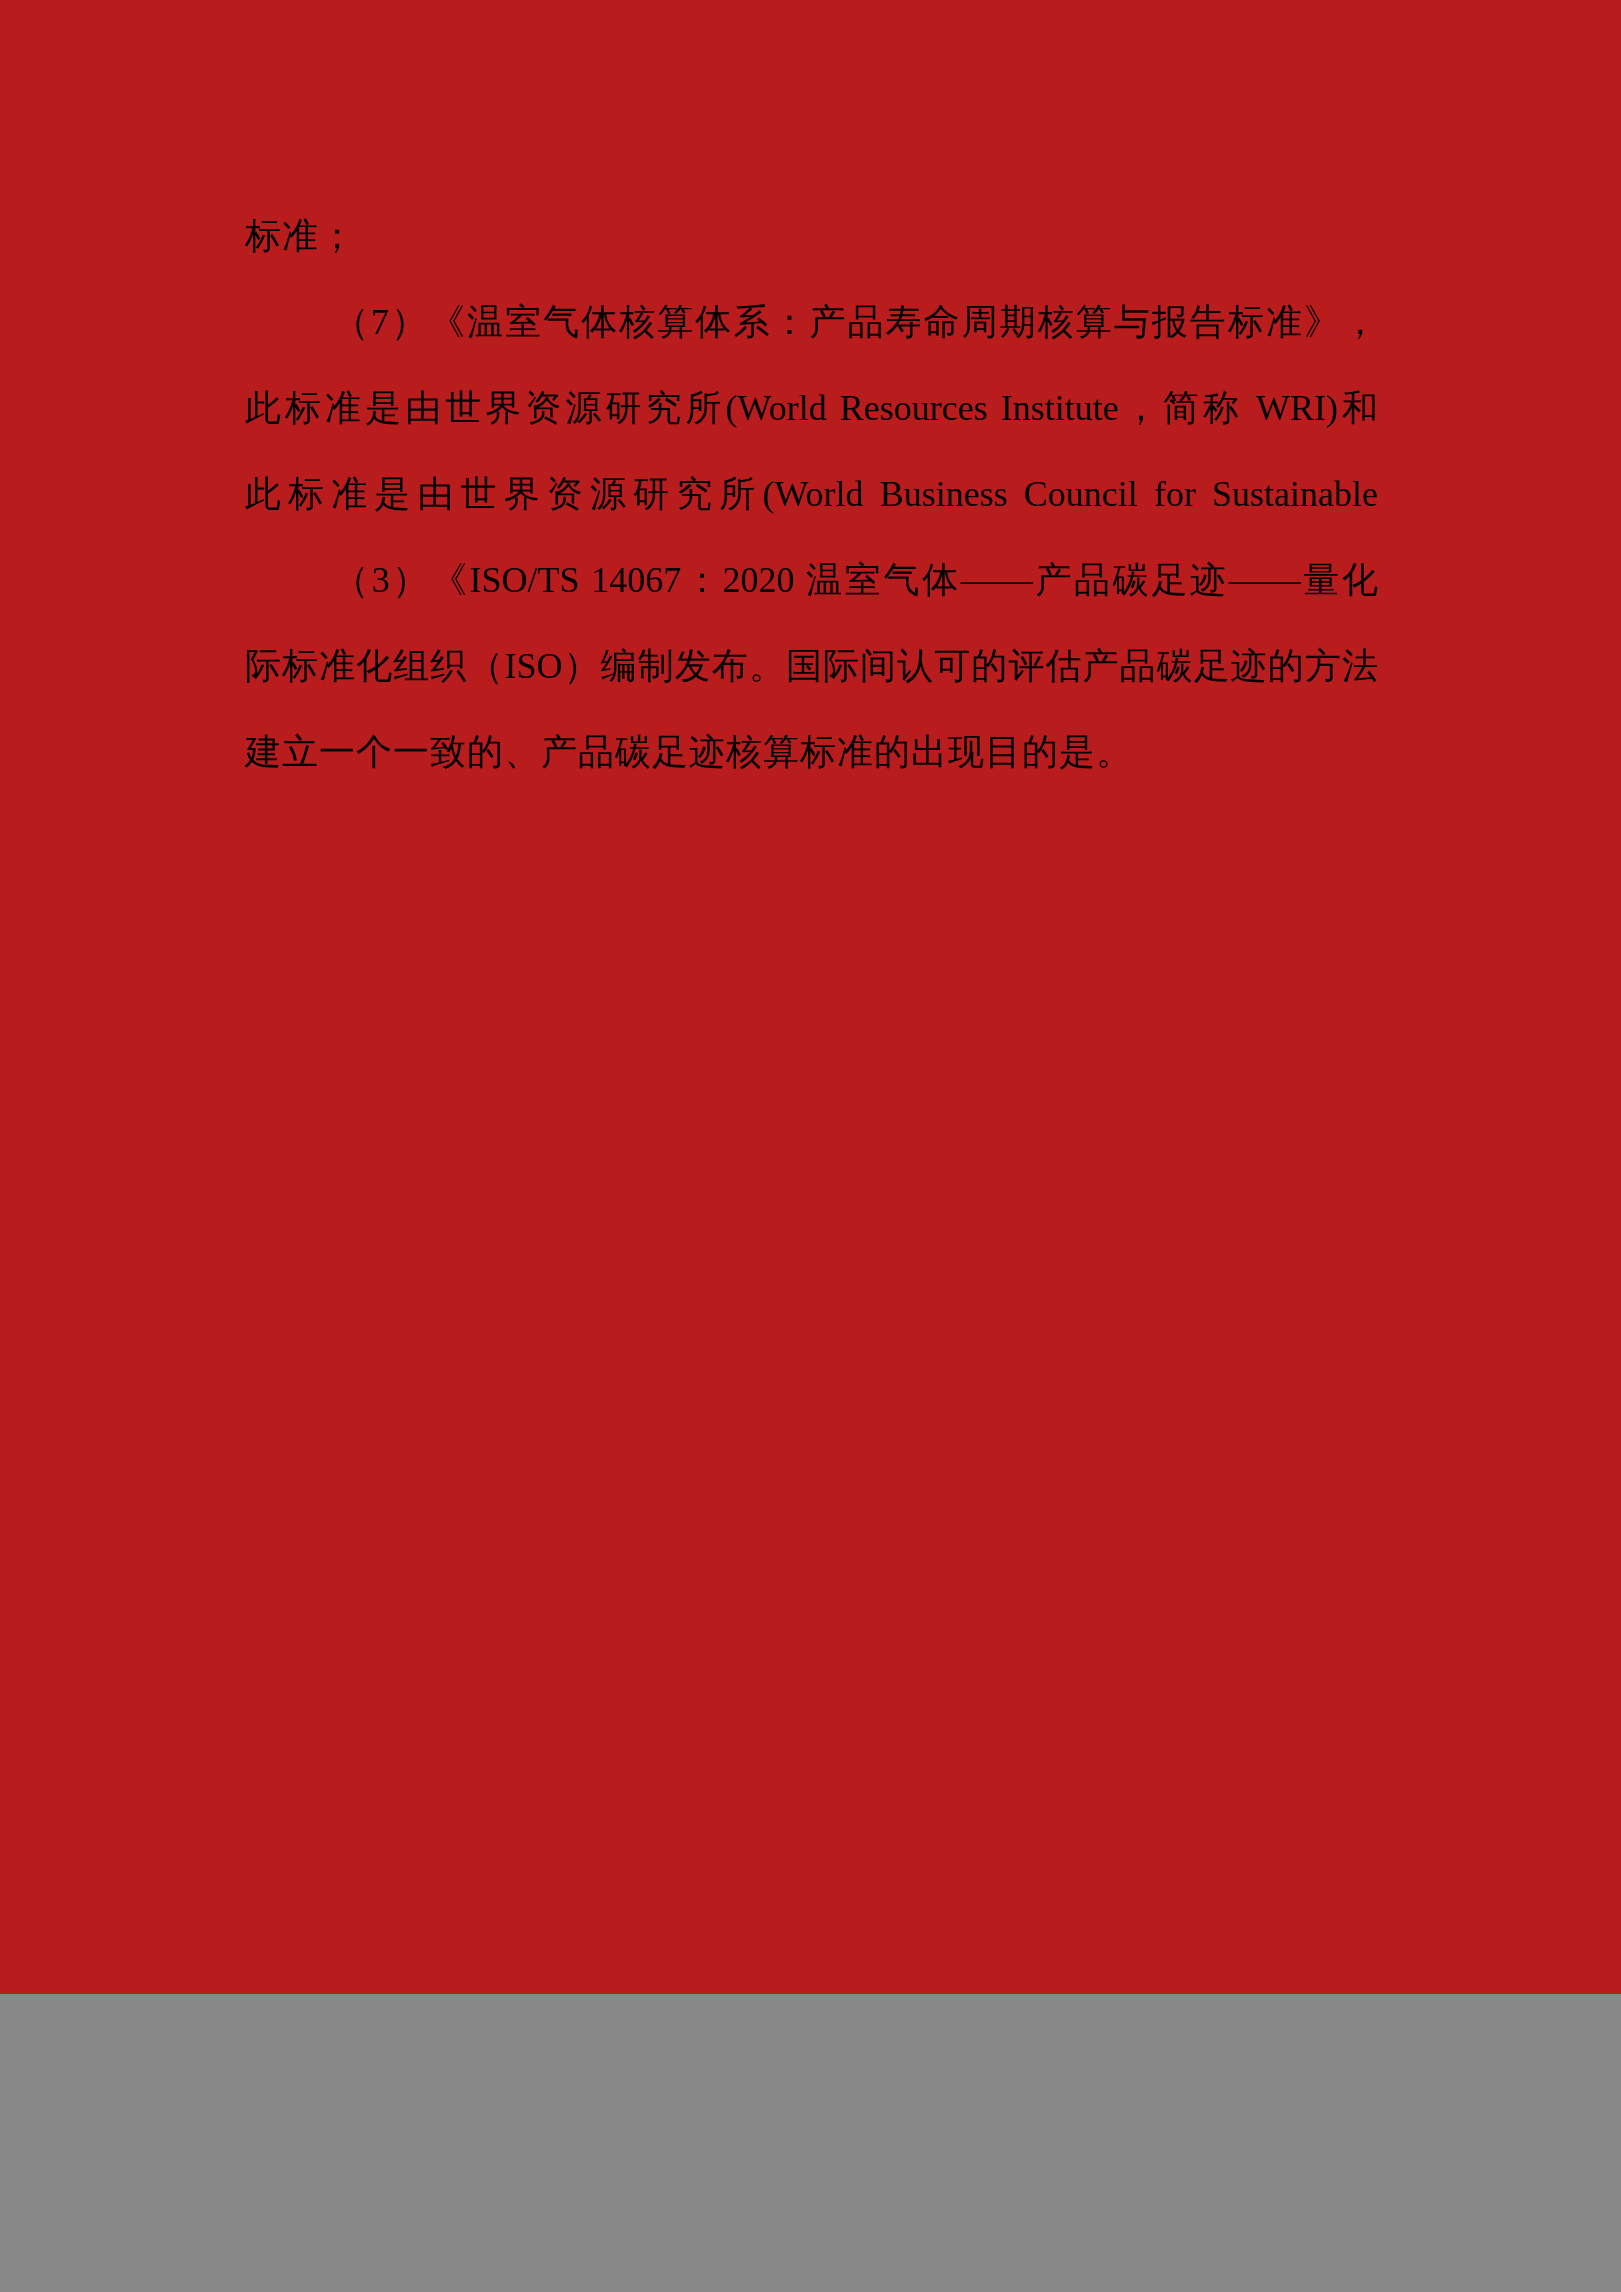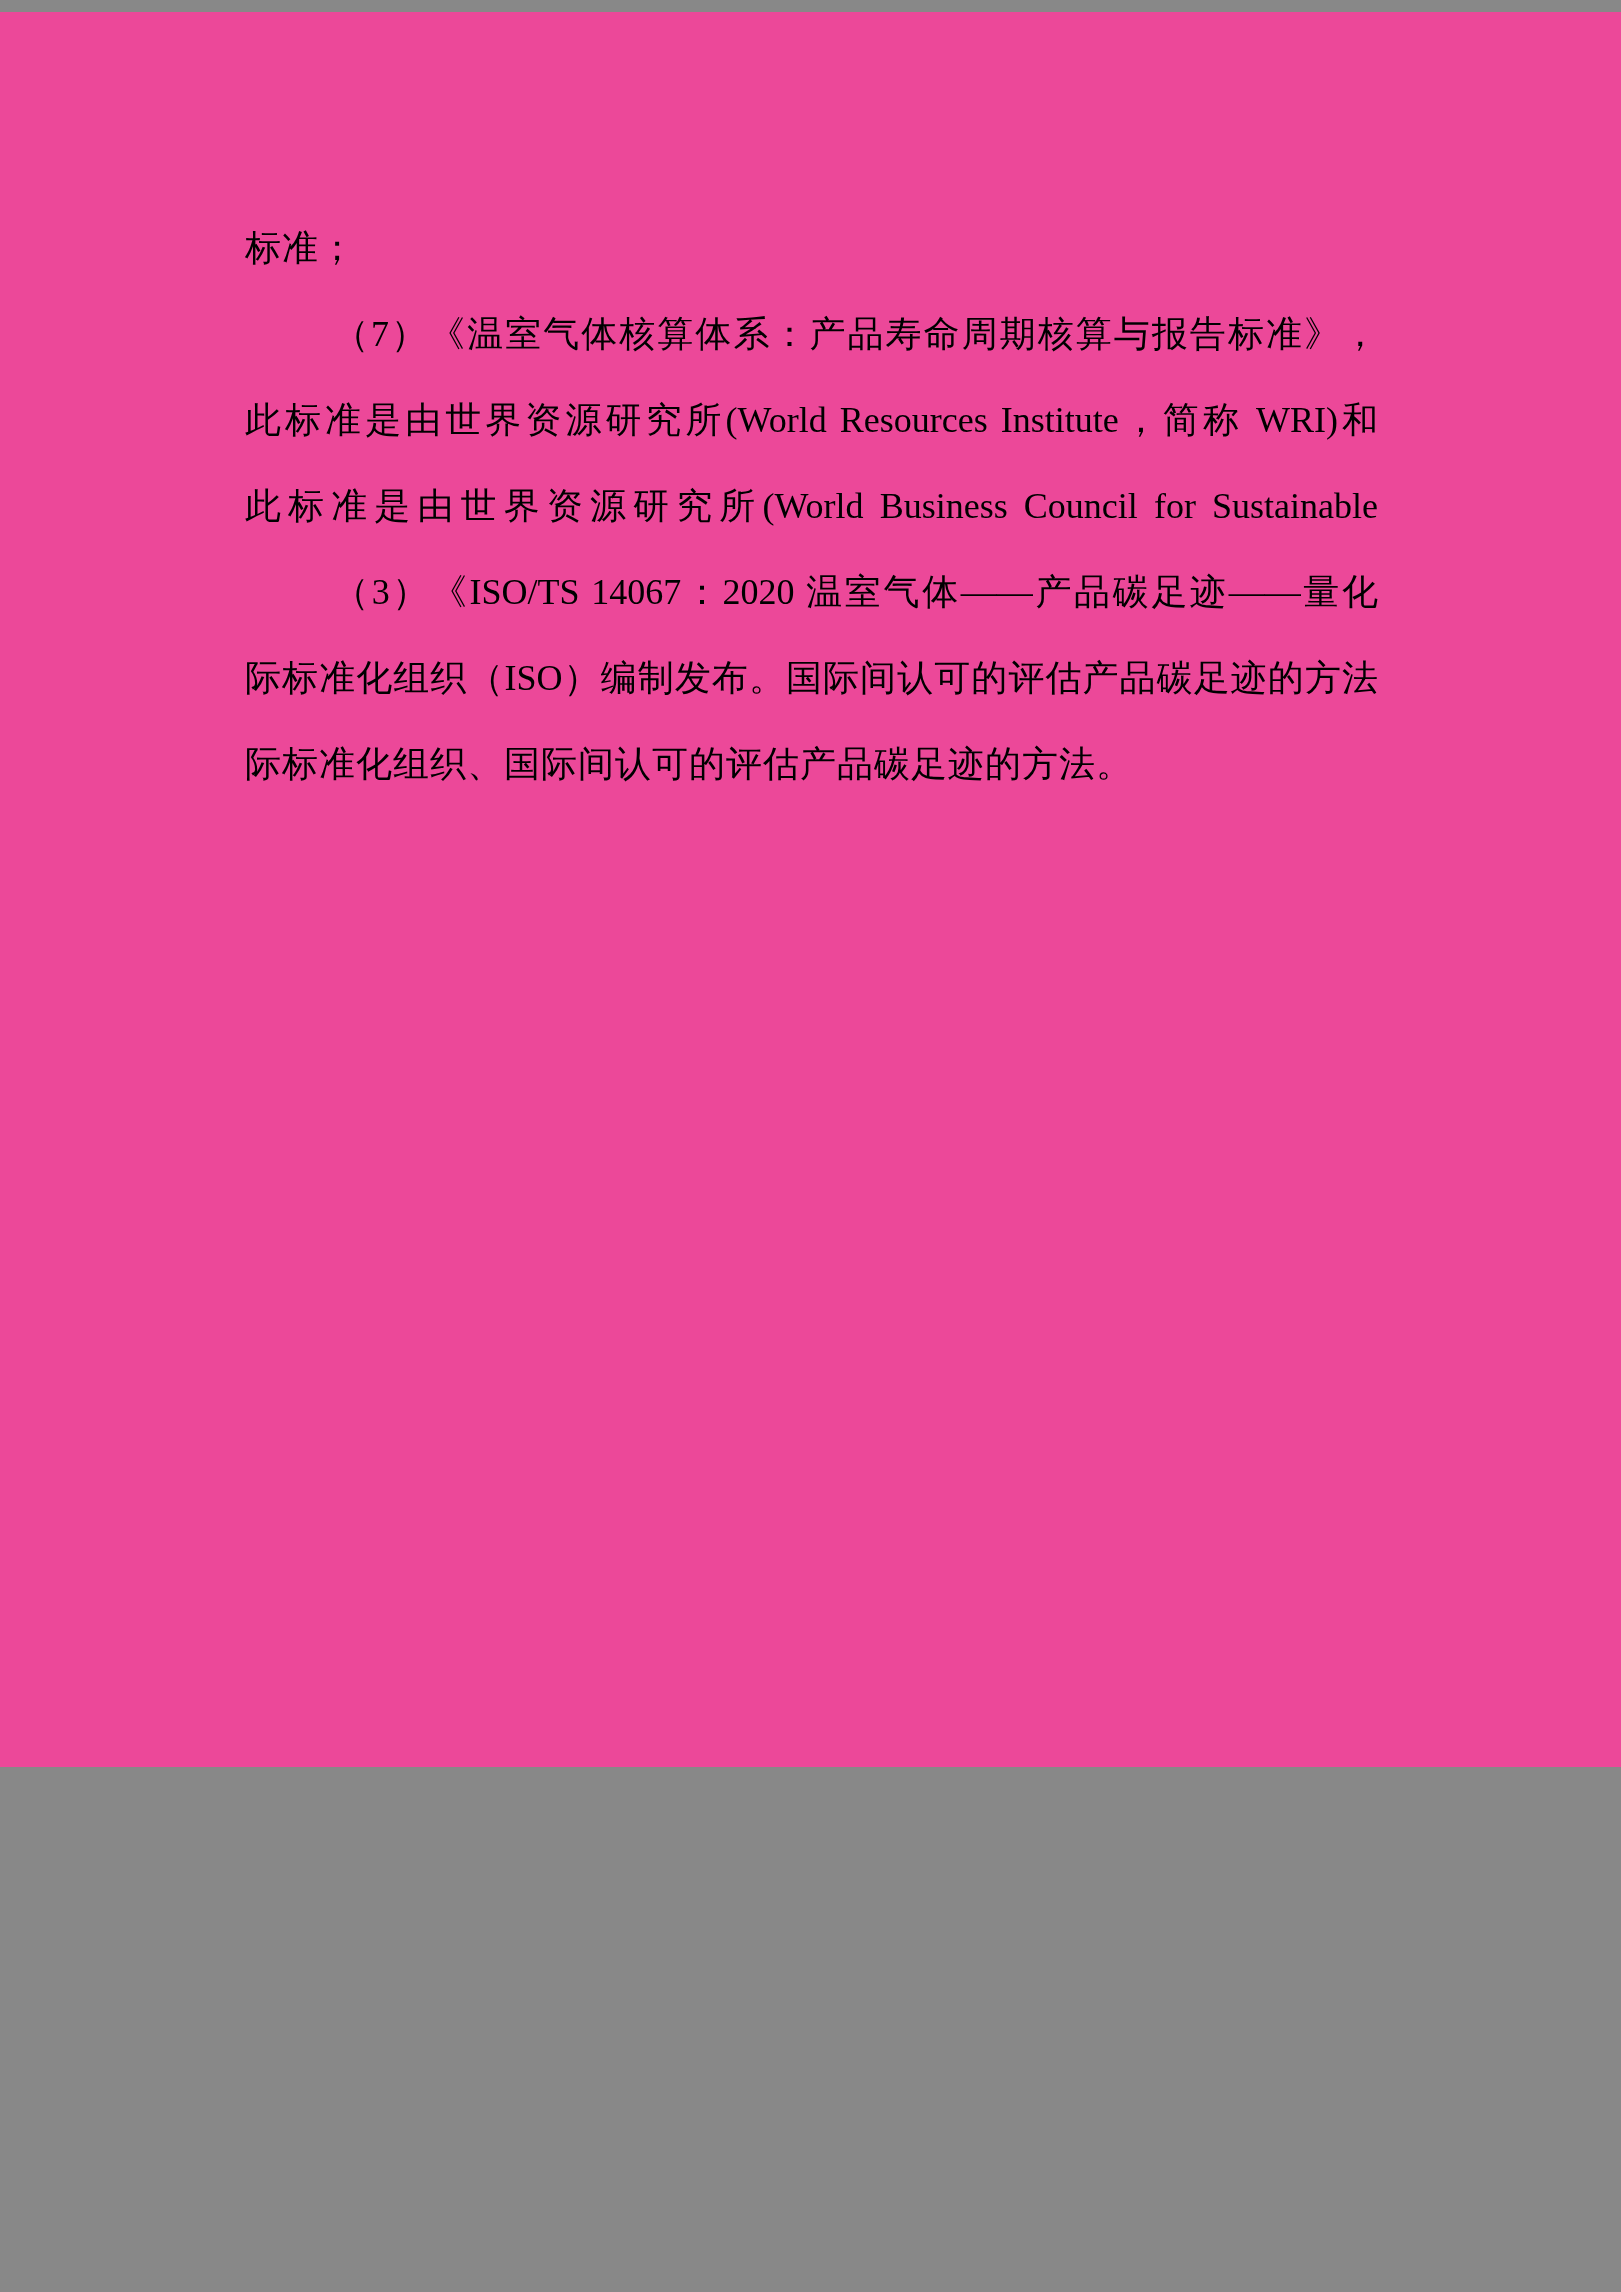--- a/index.html
+++ b/index.html
@@ -3,23 +3,23 @@
 <meta charset="utf-8">
 <style>
   html, body {
     margin: 0;
     padding: 0;
     background: #888;
   }
   .page {
     position: relative;
     width: 1621px;
-    height: 1755px;
-    margin: 12px auto;
-    background: #ec4899;
+    height: 1994px;
+    margin: 0 auto;
+    background: #b91c1c;
     font-family: "Liberation Serif", "DejaVu Serif", serif;
     color: #000000;
     overflow: hidden;
   }
   .body-text {
     position: absolute;
     left: 245px;
     top: 193px;
     width: 1133px;
   }
@@ -71,21 +71,21 @@
 
     <section class="para">
       <p class="line justify indent">（7）《温室气体核算体系：产品寿命周期核算与报告标准》，</p>
       <p class="line justify">此标准是由世界资源研究所(World Resources Institute，简称 WRI)和</p>
       <p class="line justify">此标准是由世界资源研究所(World Business Council for Sustainable</p>
     </section>
 
     <section class="para">
       <p class="line justify indent">（3）《ISO/TS 14067：2020 温室气体——产品碳足迹——量化</p>
       <p class="line justify">际标准化组织（ISO）编制发布。国际间认可的评估产品碳足迹的方法</p>
-      <p class="line">际标准化组织、国际间认可的评估产品碳足迹的方法。</p>
+      <p class="line">建立一个一致的、产品碳足迹核算标准的出现目的是。</p>
     </section>
 
   </main>
 
   <footer class="page-footer">
     <span class="page-number">3</span>
   </footer>
 
 </div>
 

